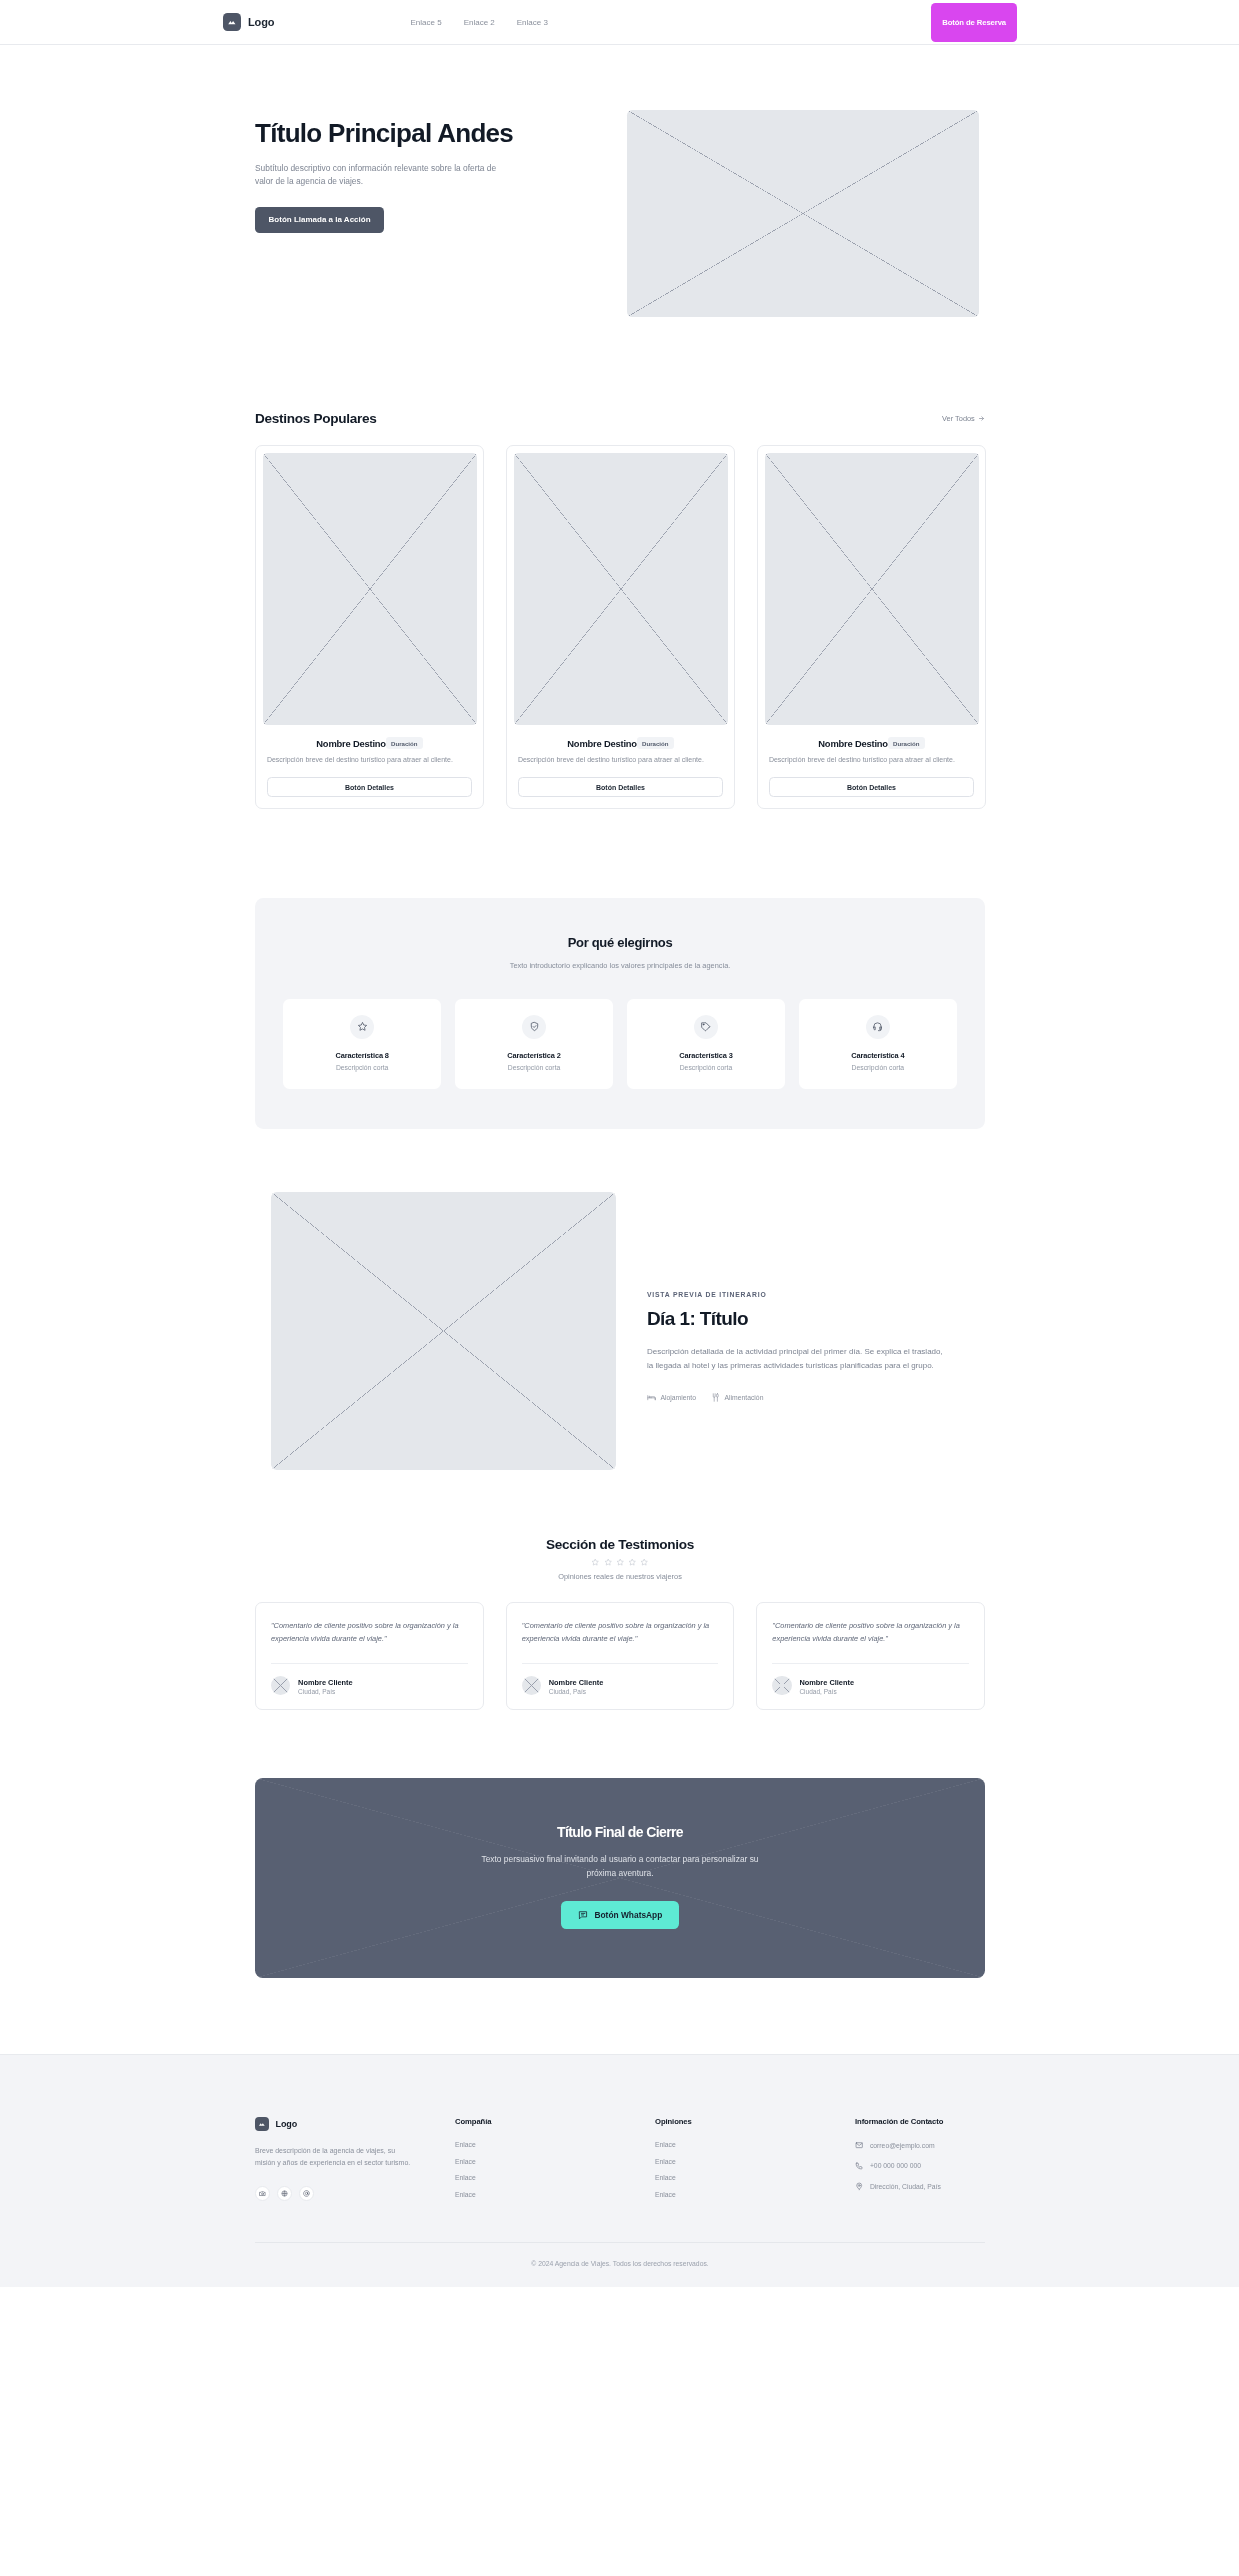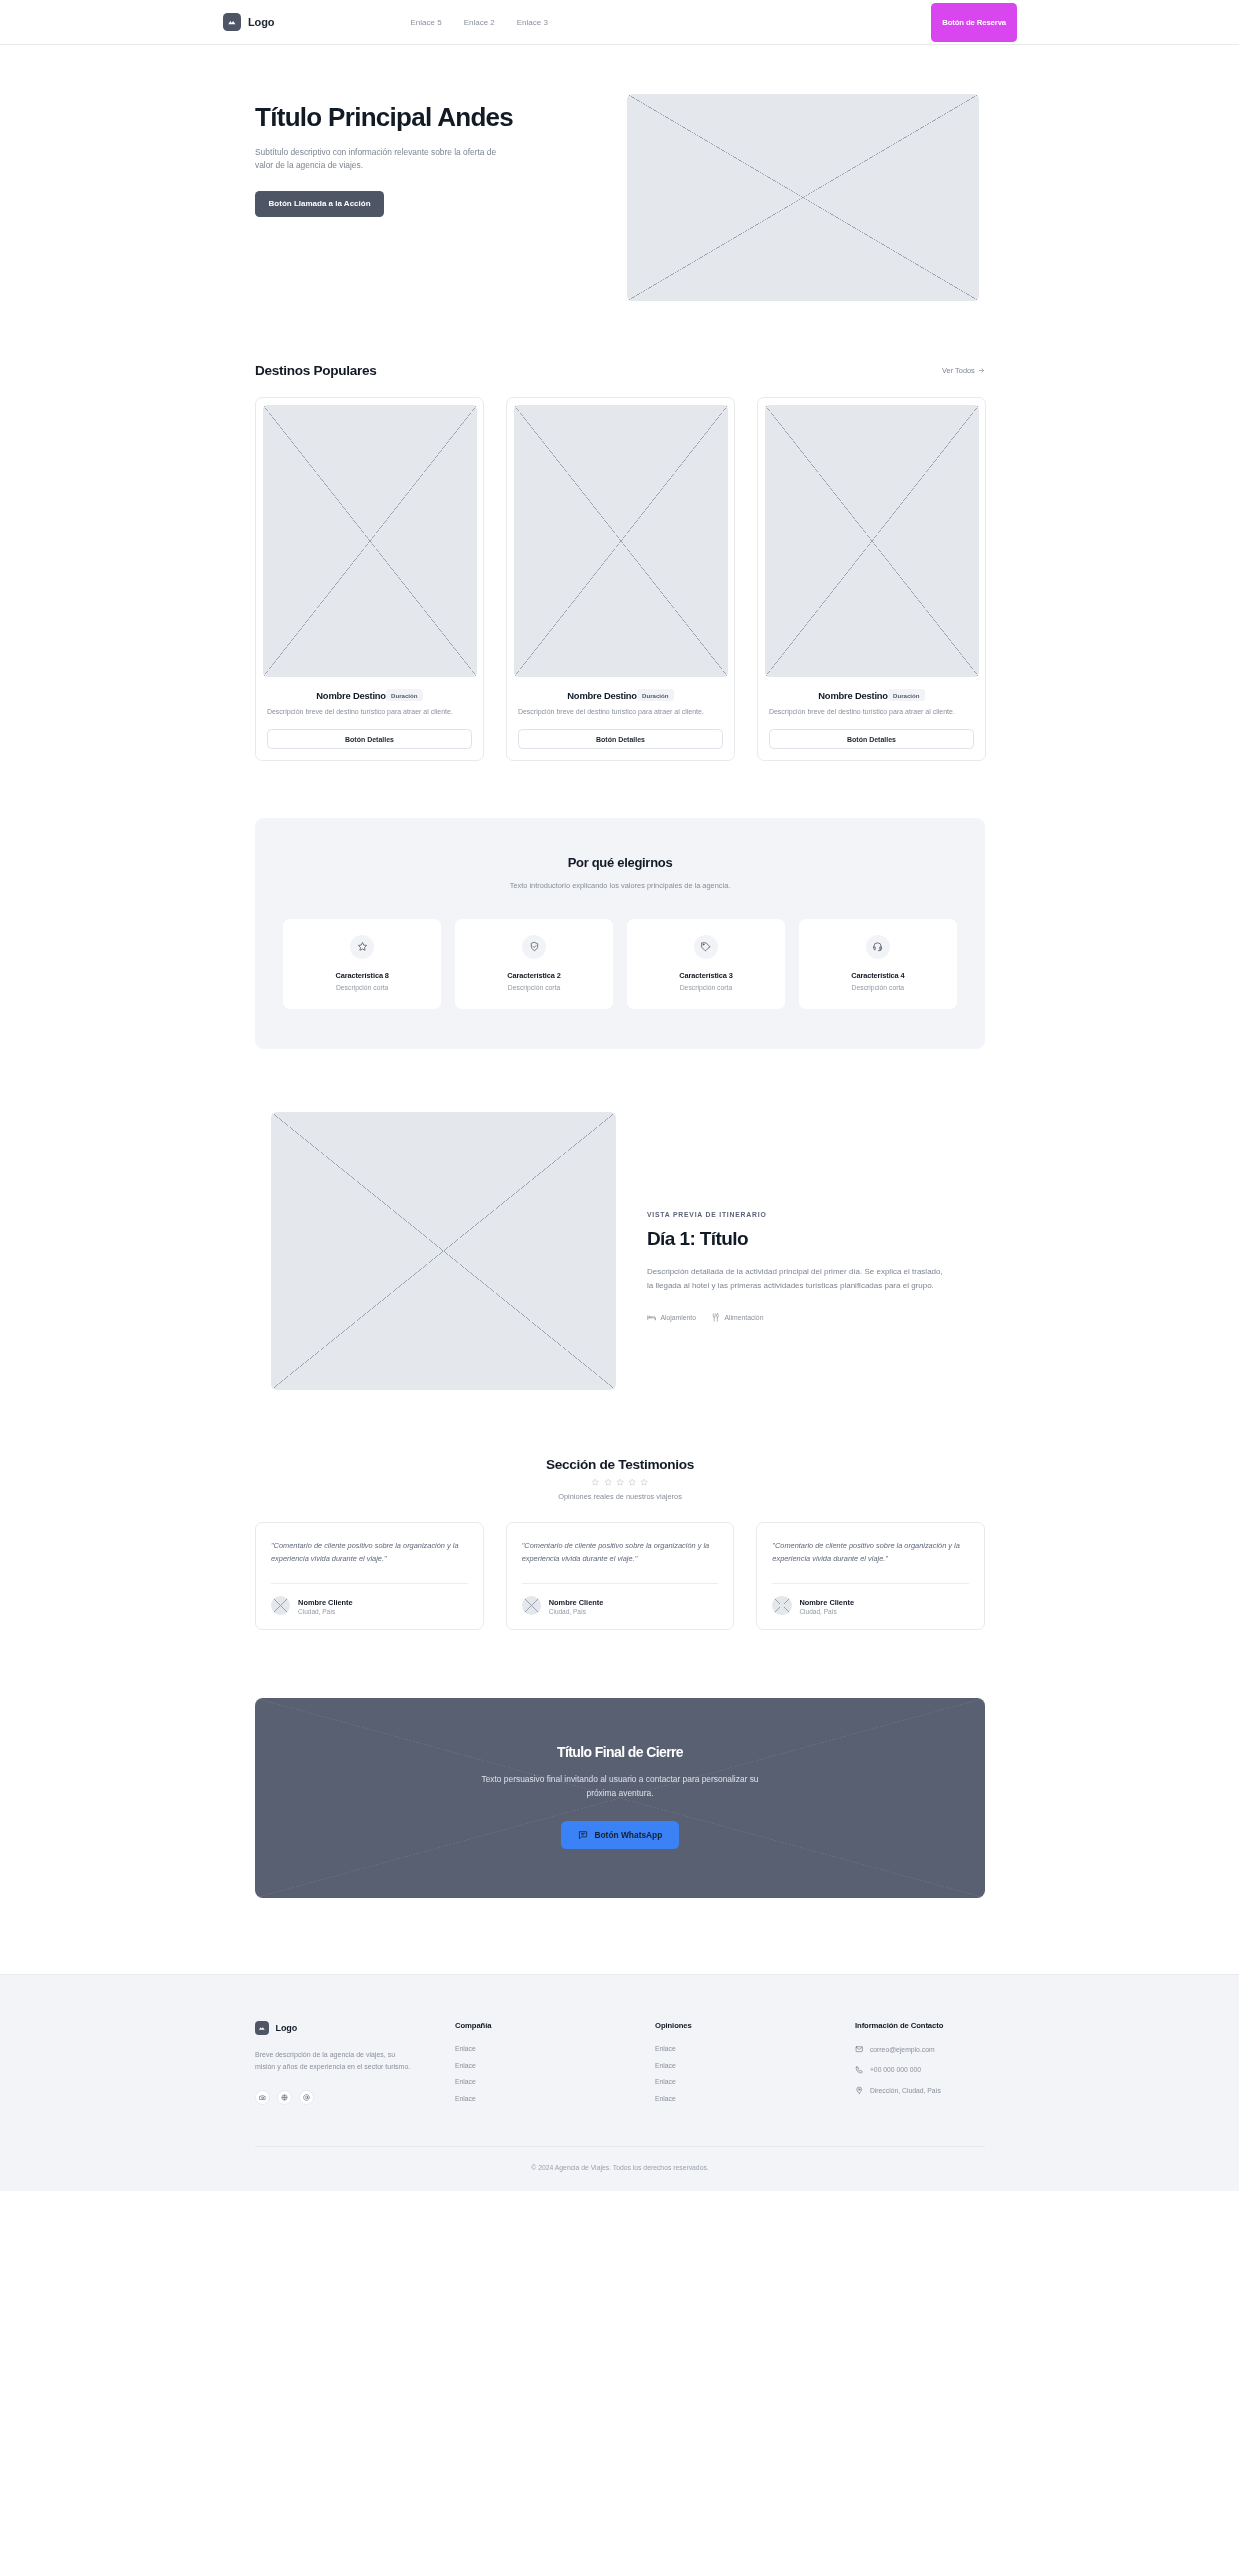--- a/index.html
+++ b/index.html
@@ -4,21 +4,21 @@
 <style>
   * { margin:0; padding:0; box-sizing:border-box; }
   html,body { width:1240px; }
   body {
     font-family:"Liberation Sans", sans-serif;
     background:#ffffff;
     color:#1b2430;
     -webkit-font-smoothing:antialiased;
   }
   .wrap { width:1240px; margin:0 auto; }
-  .container { width:730px; margin:0 auto; }
+  .container { width:730px; margin:16px auto; }
 
   
   .navbar {
     height:45px; border-bottom:0.6px solid #e8eaee; background:#fff;
     display:flex; align-items:center;
   }
   .nav-inner { width:794px; margin:0 auto; display:flex; align-items:center; }
   .brand { display:flex; align-items:center; gap:7px; }
   .logo-badge {
     width:18px; height:18px; border-radius:4.5px; background:#4e5666;
@@ -144,21 +144,21 @@
   }
   .cta::before, .cta::after {
     content:""; position:absolute; left:0; top:0; width:100%; height:100%; pointer-events:none;
   }
   .cta::before { background-image:linear-gradient(to top right, transparent calc(50% - 0.3px), rgba(255,255,255,0.07) calc(50% - 0.3px), rgba(255,255,255,0.07) calc(50% + 0.3px), transparent calc(50% + 0.3px)); }
   .cta::after  { background-image:linear-gradient(to bottom right, transparent calc(50% - 0.3px), rgba(255,255,255,0.07) calc(50% - 0.3px), rgba(255,255,255,0.07) calc(50% + 0.3px), transparent calc(50% + 0.3px)); }
   .cta-inner { position:relative; z-index:2; }
   .cta-title { font-size:14px; font-weight:800; letter-spacing:-0.6px; color:#fff; margin-bottom:13px; }
   .cta-sub { font-size:8.4px; line-height:1.6; color:#dfe2e8; width:300px; margin:0 auto 20.7px; }
   .cta-btn {
-    background:#3b82f6; color:#15202e; border:none; border-radius:5.2px; cursor:pointer;
+    background:#5eead4; color:#15202e; border:none; border-radius:5.2px; cursor:pointer;
     padding:9px 17px; font-size:8.4px; font-weight:700; font-family:"Liberation Sans", sans-serif;
     display:inline-flex; align-items:center; gap:6.5px;
   }
 
   
   .footer { background:#f3f4f7; padding:46px 0 0; border-top:0.6px solid #e8eaee; }
   .foot-grid { display:flex; }
   .fc-brand { width:200px; }
   .fc { width:200px; }
   .fc-wide { width:auto; }

